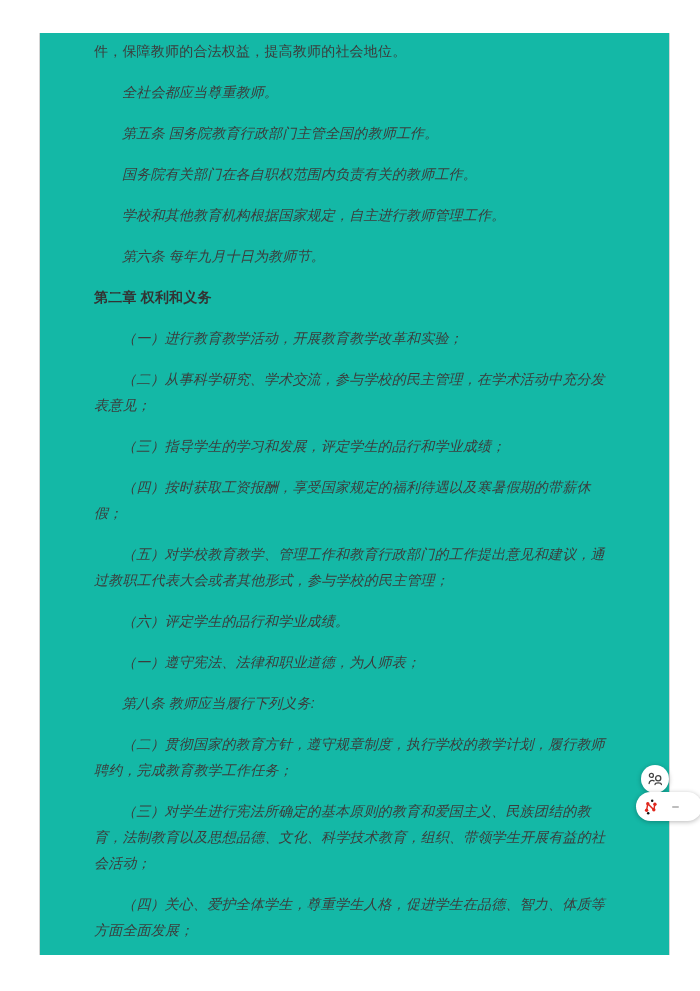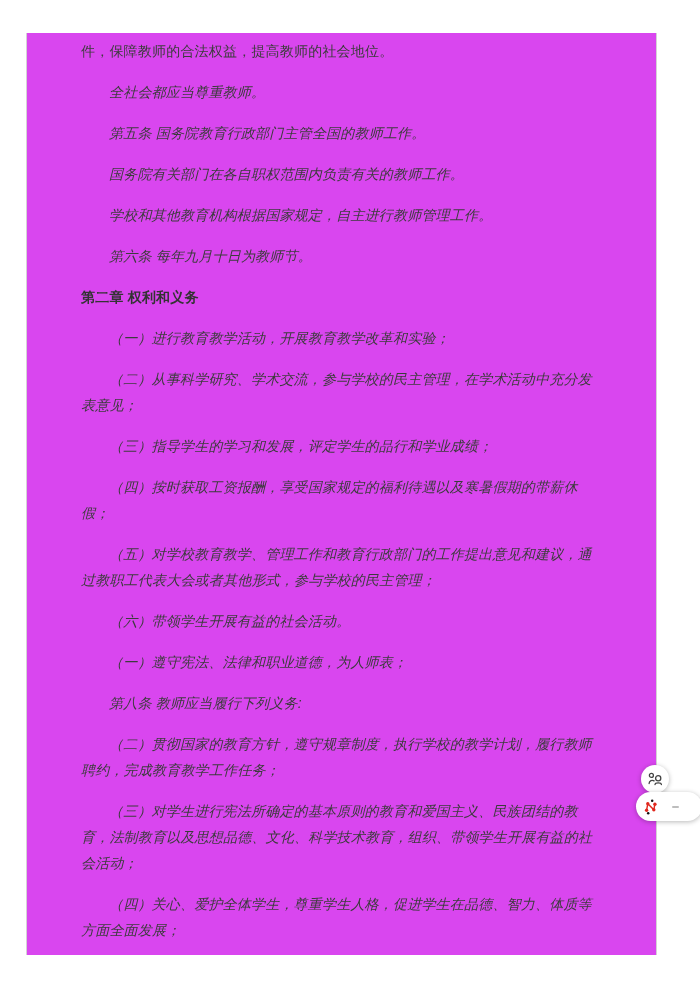--- a/index.html
+++ b/index.html
@@ -9,26 +9,26 @@
     font-family: "Liberation Sans", sans-serif;
   }
   body {
     position: relative;
     width: 700px;
     height: 991px;
     overflow: hidden;
   }
   .page {
     position: absolute;
-    left: 26px;
+    left: 39px;
     top: 33px;
     width: 631px;
     height: 922px;
     box-sizing: border-box;
-    background: #d946ef;
+    background: #14b8a6;
     border-left: 1px solid #d4d4d4;
     border-right: 1px solid #d4d4d4;
   }
   .content {
     padding: 5px 51px 0 54px;
     font-size: 14px;
     line-height: 26px;
     color: #3c3c3c;
     letter-spacing: 0.2px;
   }
@@ -96,21 +96,21 @@
       <p class="indent">第五条 国务院教育行政部门主管全国的教师工作。</p>
       <p class="indent">国务院有关部门在各自职权范围内负责有关的教师工作。</p>
       <p class="indent">学校和其他教育机构根据国家规定，自主进行教师管理工作。</p>
       <p class="indent">第六条 每年九月十日为教师节。</p>
       <p class="heading">第二章 权利和义务</p>
       <p class="indent">（一）进行教育教学活动，开展教育教学改革和实验；</p>
       <p class="indent">（二）从事科学研究、学术交流，参与学校的民主管理，在学术活动中充分发表意见；</p>
       <p class="indent">（三）指导学生的学习和发展，评定学生的品行和学业成绩；</p>
       <p class="indent">（四）按时获取工资报酬，享受国家规定的福利待遇以及寒暑假期的带薪休假；</p>
       <p class="indent">（五）对学校教育教学、管理工作和教育行政部门的工作提出意见和建议，通过教职工代表大会或者其他形式，参与学校的民主管理；</p>
-      <p class="indent">（六）带领学生开展有益的社会活动。</p>
+      <p class="indent">（六）评定学生的品行和学业成绩。</p>
       <p class="indent">（一）遵守宪法、法律和职业道德，为人师表；</p>
       <p class="indent">第八条 教师应当履行下列义务:</p>
       <p class="indent">（二）贯彻国家的教育方针，遵守规章制度，执行学校的教学计划，履行教师聘约，完成教育教学工作任务；</p>
       <p class="indent">（三）对学生进行宪法所确定的基本原则的教育和爱国主义、民族团结的教育，法制教育以及思想品德、文化、科学技术教育，组织、带领学生开展有益的社会活动；</p>
       <p class="indent">（四）关心、爱护全体学生，尊重学生人格，促进学生在品德、智力、体质等方面全面发展；</p>
     </div>
 </div>
 
 <div class="fab fab-top">
   <span class="icon-wrap">

